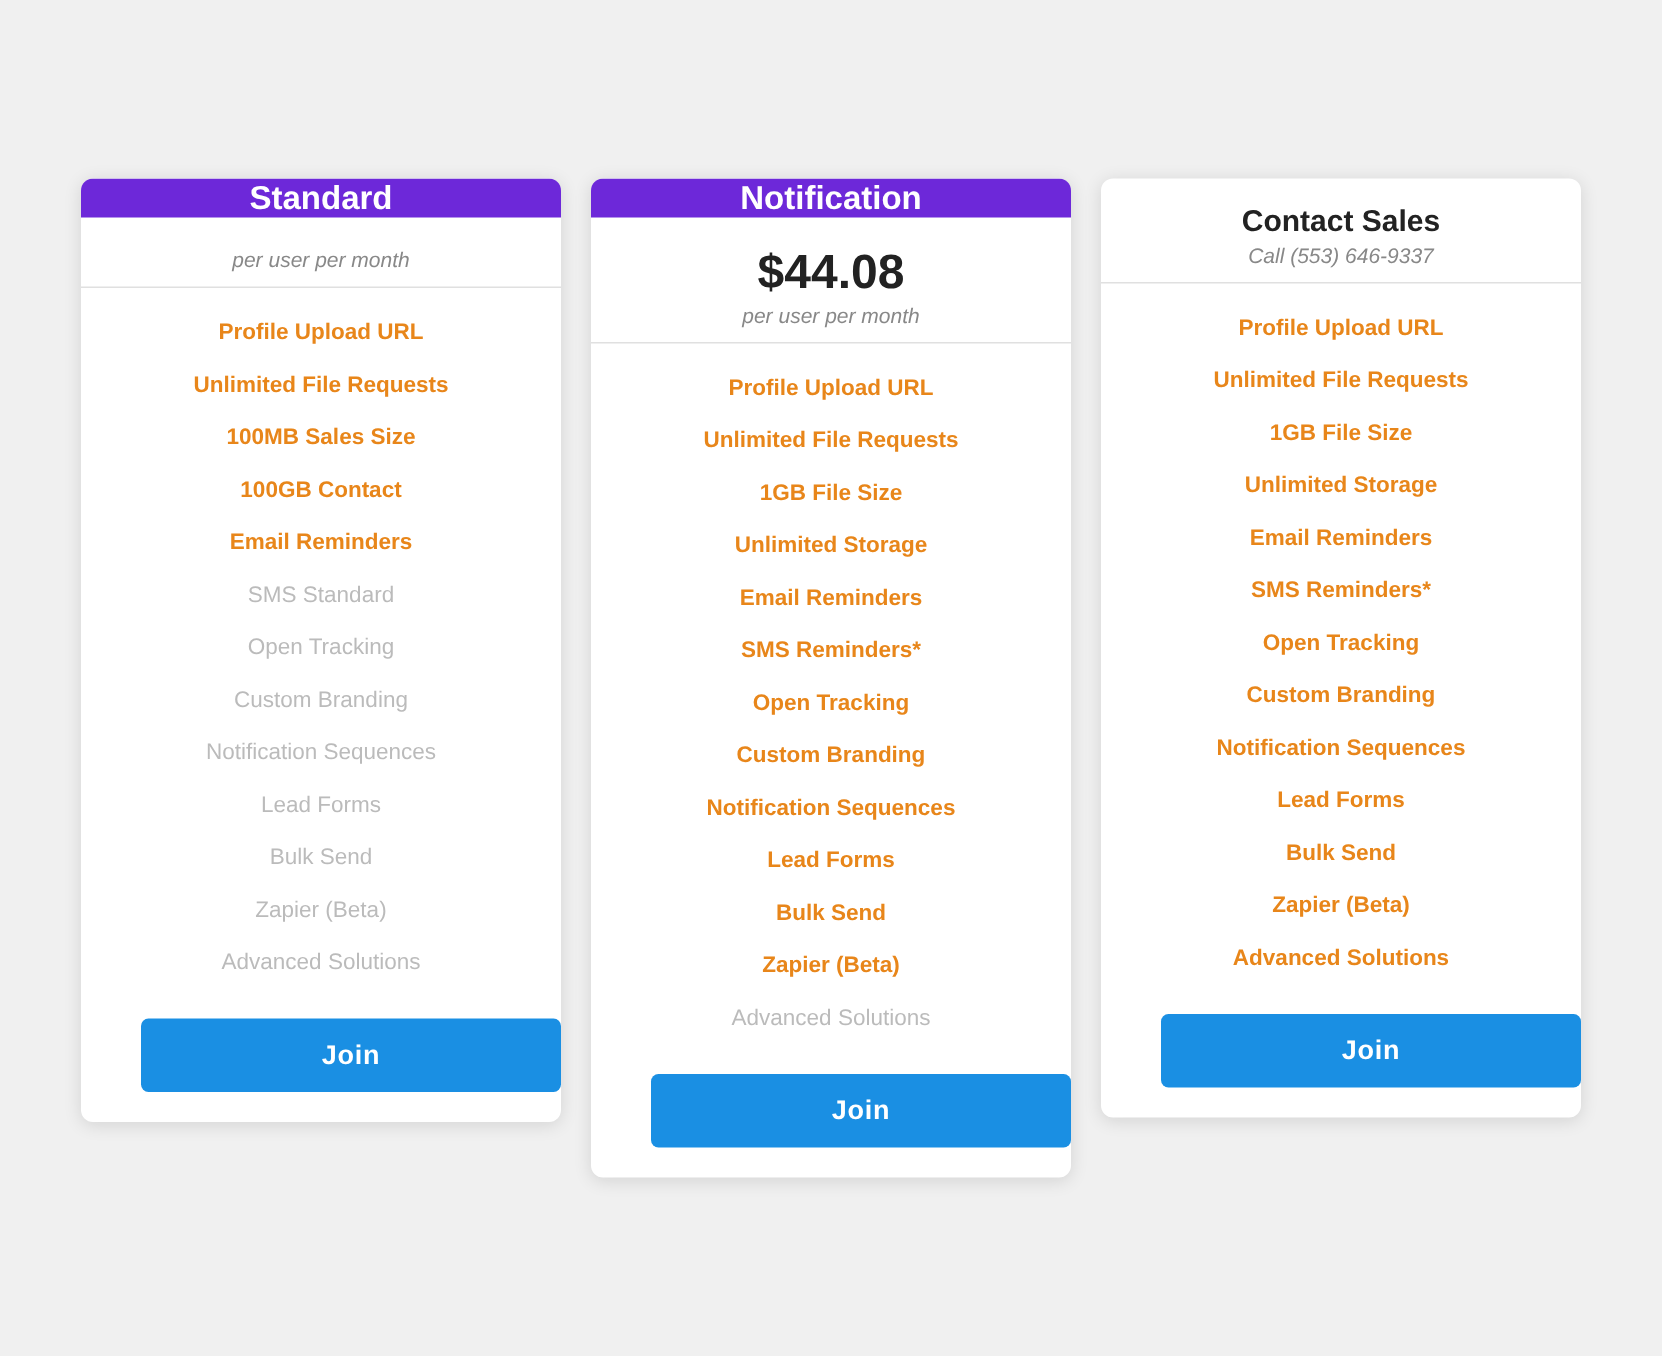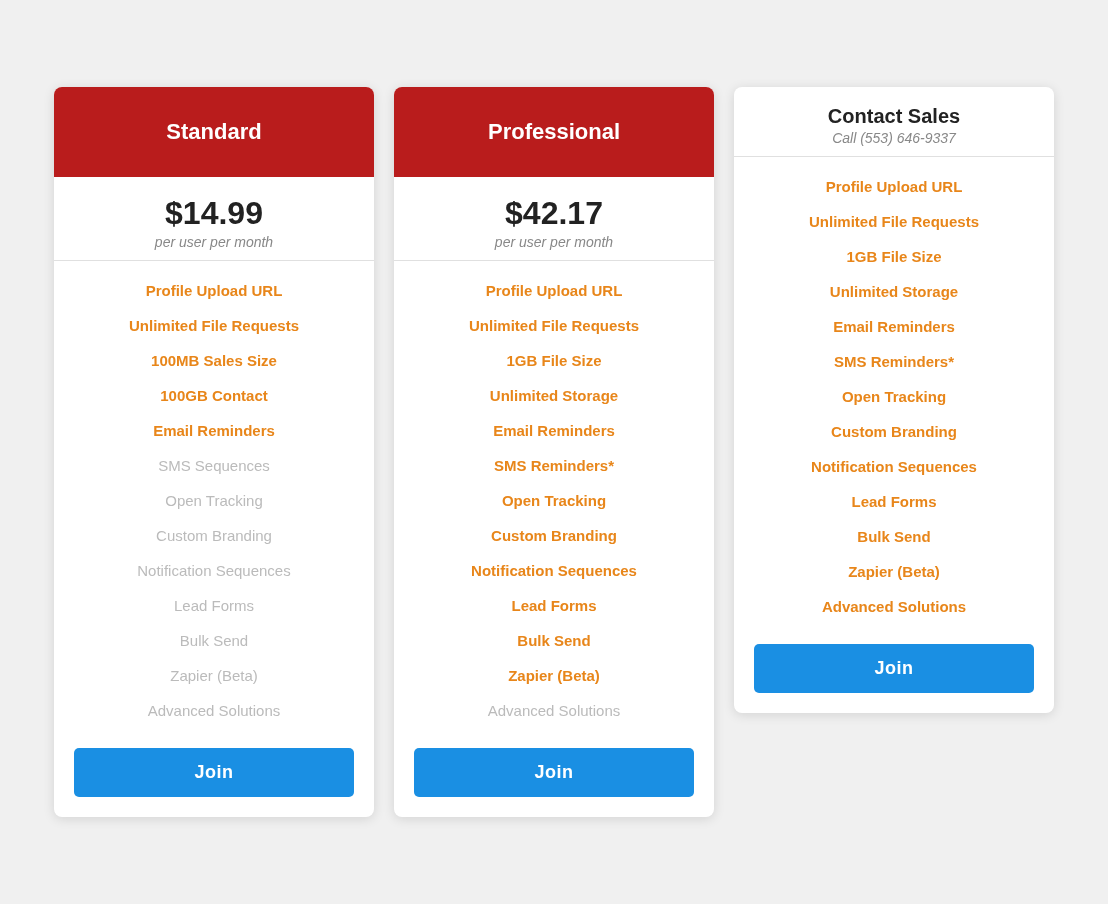--- a/index.html
+++ b/index.html
@@ -28,22 +28,22 @@
       border-radius: 8px;
       box-shadow: 0 2px 12px rgba(0,0,0,0.12);
       overflow: hidden;
       width: 320px;
       flex-shrink: 0;
       display: flex;
       flex-direction: column;
     }
 
     .card-header {
-      background: #b91c1c;
-      padding: 32px 20px;
+      background: #6d28d9;
+      padding: 0 20px;
       text-align: center;
     }
 
     .card-header-title {
       color: #fff;
       font-size: 22px;
       font-weight: bold;
     }
 
     .card-price-section {
@@ -103,57 +103,57 @@
       background: #1a8fe3;
       color: #fff;
       border: none;
       border-radius: 5px;
       padding: 14px 0;
       font-size: 18px;
       font-weight: bold;
       cursor: pointer;
       letter-spacing: 0.5px;
       transition: background 0.2s;
+      margin-left: 20px;
     }
   </style>
 </head>
 <body>
 
 <div class="pricing-container">
 <div class="pricing-card">
       <div class="card-header">
         <div class="card-header-title">Standard</div>
       </div>
       <div class="card-price-section">
-        <span class="card-price">$14.99</span>
         <span class="card-period">per user per month</span>
       </div>
       <div class="card-features">
         <div class="feature-item active">Profile Upload URL</div>
         <div class="feature-item active">Unlimited File Requests</div>
         <div class="feature-item active">100MB Sales Size</div>
         <div class="feature-item active">100GB Contact</div>
         <div class="feature-item active">Email Reminders</div>
-        <div class="feature-item inactive">SMS Sequences</div>
+        <div class="feature-item inactive">SMS Standard</div>
         <div class="feature-item inactive">Open Tracking</div>
         <div class="feature-item inactive">Custom Branding</div>
         <div class="feature-item inactive">Notification Sequences</div>
         <div class="feature-item inactive">Lead Forms</div>
         <div class="feature-item inactive">Bulk Send</div>
         <div class="feature-item inactive">Zapier (Beta)</div>
         <div class="feature-item inactive">Advanced Solutions</div>
       </div>
       <div class="card-footer"><button class="join-button">Join</button></div>
     </div>
     <div class="pricing-card">
       <div class="card-header">
-        <div class="card-header-title">Professional</div>
+        <div class="card-header-title">Notification</div>
       </div>
       <div class="card-price-section">
-        <span class="card-price">$42.17</span>
+        <span class="card-price">$44.08</span>
         <span class="card-period">per user per month</span>
       </div>
       <div class="card-features">
         <div class="feature-item active">Profile Upload URL</div>
         <div class="feature-item active">Unlimited File Requests</div>
         <div class="feature-item active">1GB File Size</div>
         <div class="feature-item active">Unlimited Storage</div>
         <div class="feature-item active">Email Reminders</div>
         <div class="feature-item active">SMS Reminders*</div>
         <div class="feature-item active">Open Tracking</div>

